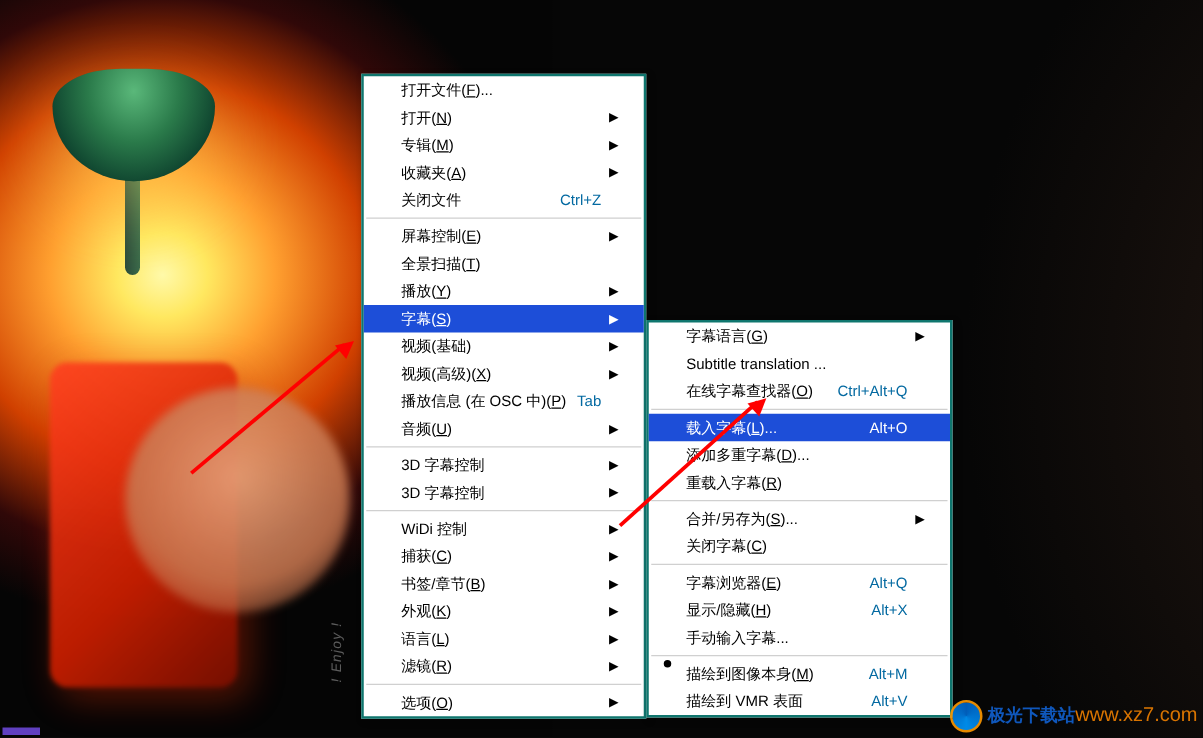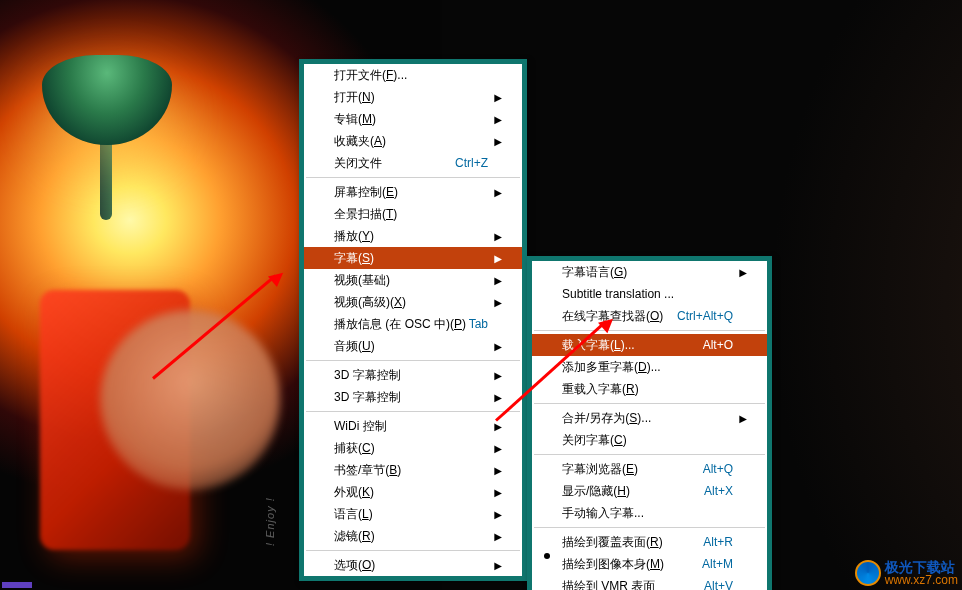--- a/index.html
+++ b/index.html
@@ -67,39 +67,38 @@
   border-radius: 14px;
   opacity: 0.9;
   box-shadow: 8px 8px 30px rgba(200,40,0,0.5);
   filter: blur(2px);
 }
 
 .menu {
   position: absolute;
   background: #fff;
   box-shadow: 2px 2px 6px rgba(0,0,0,0.35);
-  border: 5px solid #0f766e;
+  border: 2px solid #0f766e;
   color: #000;
-  margin-left: 10px;
 }
 .menu-main { left: 289px; top: 59px; width: 228px; }
 .menu-sub  { left: 517px; top: 256px; width: 245px; }
 
 .menu-item {
   display: flex;
   align-items: center;
   height: 22px;
   padding: 0 20px 0 30px;
   cursor: default;
   white-space: nowrap;
 }
 .menu-item .label { flex: 1; }
 .menu-item .shortcut { color: #0369a1; margin-right: 4px; }
 .menu-item .arrow { width: 10px; text-align: right; font-size: 10px; color: #000;}
-.menu-item.highlight { background: #c2410c; color: #fff; }
+.menu-item.highlight { background: #1d4ed8; color: #fff; }
 .menu-item.highlight .shortcut, .menu-item.highlight .arrow { color: #fff; }
 
 .menu .separator { height: 1px; background: #d0d0d0; margin: 3px 2px; }
 
 .underline-letter { text-decoration: underline; }
 
 .radio-dot {
   position: absolute;
   left: 12px;
   width: 6px;
@@ -136,23 +135,23 @@
   opacity: 0.9;
 }
 .logo-circle {
   width: 26px;
   height: 26px;
   border-radius: 50%;
   background: conic-gradient(#06c, #09f, #06c);
   border: 2px solid #f90;
   position: relative;
 }
-.logo-text { display: flex; flex-direction: column; line-height: 1; }
+.logo-text { display: flex; flex-direction: row; line-height: 1; }
 .logo-text .cn { color: #1060d0; font-size: 14px; font-weight: bold; }
-.logo-text .url { color: #f08000; font-size: 12px; }
+.logo-text .url { color: #f08000; font-size: 16px; }
 
 .enjoy {
   position: absolute;
   left: 276px;
   bottom: 44px;
   color: rgba(255,255,255,0.35);
   font-size: 11px;
   font-style: italic;
   transform: rotate(-90deg);
   transform-origin: left bottom;
@@ -391,27 +390,20 @@
       </div>
     </div>
     <div class="item-wrap">
       <div class="menu-item">
         <span class="label">手动输入字幕...</span>
         <span class="arrow"></span>
       </div>
     </div>
     <div class="separator"></div>
     <div class="item-wrap">
-      <div class="menu-item">
-        <span class="label">描绘到覆盖表面(<span class="underline-letter">R</span>)</span>
-        <span class="shortcut">Alt+R</span>
-        <span class="arrow"></span>
-      </div>
-    </div>
-    <div class="item-wrap">
       <div class="radio-dot"></div>
       <div class="menu-item">
         <span class="label">描绘到图像本身(<span class="underline-letter">M</span>)</span>
         <span class="shortcut">Alt+M</span>
         <span class="arrow"></span>
       </div>
     </div>
     <div class="item-wrap">
       <div class="menu-item">
         <span class="label">描绘到 VMR 表面</span>

